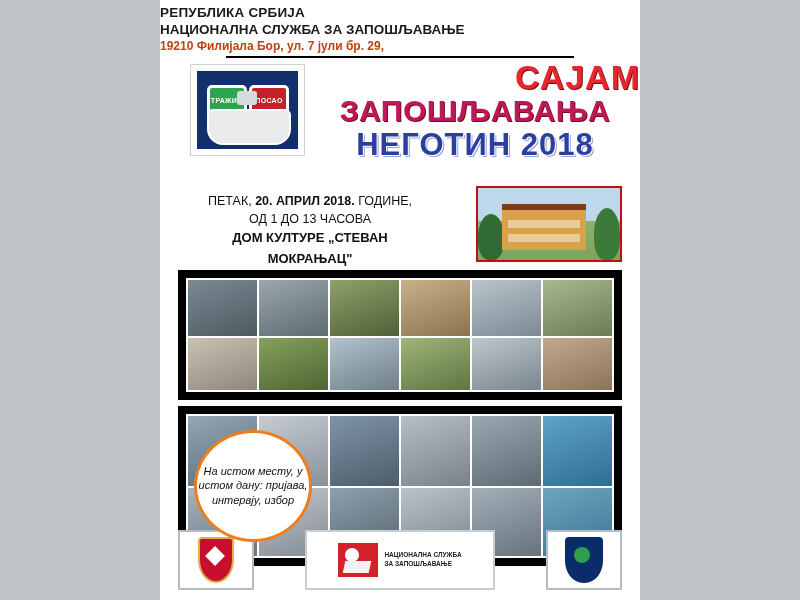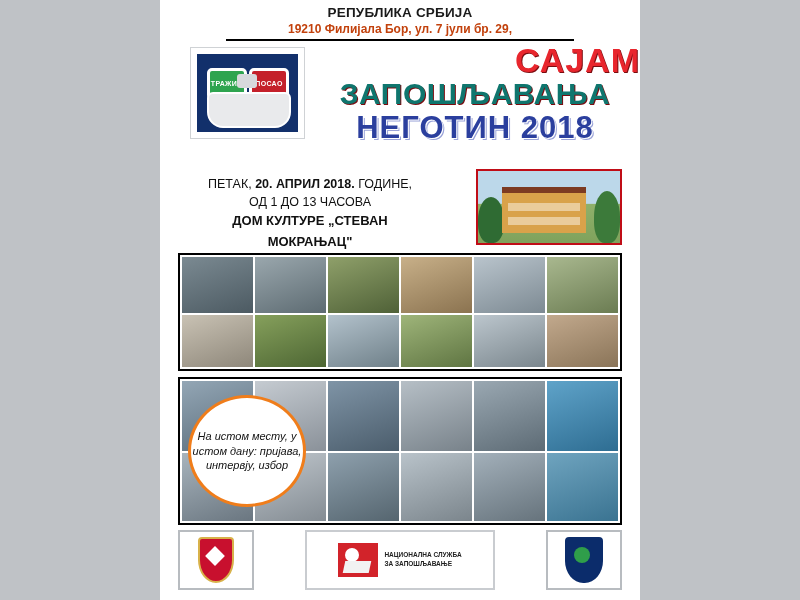--- a/index.html
+++ b/index.html
@@ -18,21 +18,21 @@
   .sheet {
     position: absolute;
     left: 160px;
     top: 0;
     width: 480px;
     height: 600px;
     background: #ffffff;
   }
   
   .header {
-    text-align: center;
+    text-align: left;
     padding-top: 5px;
   }
   .hdr1 {
     font-size: 13.5px;
     font-weight: bold;
     color: #1a1a1a;
     letter-spacing: 0.2px;
     line-height: 1.25;
   }
   .hdr2 {
@@ -126,21 +126,21 @@
     font-weight: bold;
     color: #e8262d;
     line-height: 1.02;
     letter-spacing: 1px;
     text-shadow: 1px 1px 0 #7a0c10;
     text-align: right;
   }
   .t2 {
     font-size: 30px;
     font-weight: bold;
-    color: #0f766e;
+    color: #be185d;
     line-height: 1.05;
     letter-spacing: 0.5px;
     text-shadow: 1px 1px 0 #7a0c10;
   }
   .t3 {
     font-size: 31px;
     font-weight: bold;
     color: #2b3f9e;
     line-height: 1.1;
     letter-spacing: 1px;
@@ -195,21 +195,21 @@
     bottom: 0;
     width: 26px; height: 46px;
     background: #2f6b33;
     border-radius: 50% 50% 40% 40%;
   }
   .photo-dom .tree1 { left: 0; }
   .photo-dom .tree2 { right: 0; height: 52px; background: #3c7a3a; }
   
   .strip {
     margin: 6px 18px 0 18px;
-    border: 2px solid #000000;
+    border: 8px solid #000000;
     background: #fff;
     padding: 2px;
   }
   .grid-top {
     display: grid;
     grid-template-columns: repeat(6, 1fr);
     grid-template-rows: 56px 52px;
     gap: 2px;
   }
   .cell { overflow: hidden; position: relative; }
@@ -328,20 +328,21 @@
   }
 </style>
 </head>
 <body>
 
 <div id="poster">
   <div class="sheet">
 
     <div class="header">
       <div class="hdr1">РЕПУБЛИКА СРБИЈА</div>
+      <div class="hdr2">НАЦИОНАЛНА СЛУЖБА ЗА ЗАПОШЉАВАЊЕ</div>
       <div class="hdr3">19210 Филијала Бор, ул. 7 јули бр. 29,</div>
       <div class="hdr-rule"></div>
     </div>
 
     <div class="title-row">
       <div class="binoc">
         <div class="sky"></div>
         <div class="lens-l">ТРАЖИМ</div>
         <div class="lens-r">ПОСАО</div>
         <div class="bridge"></div>

